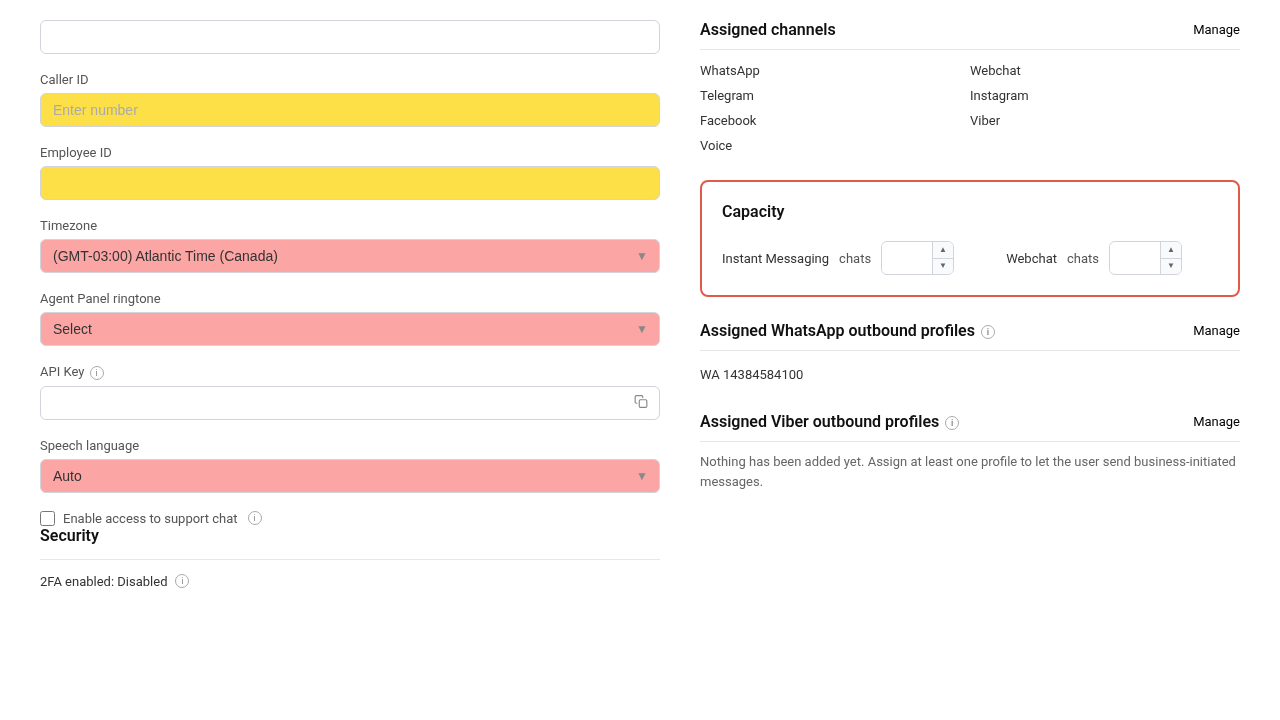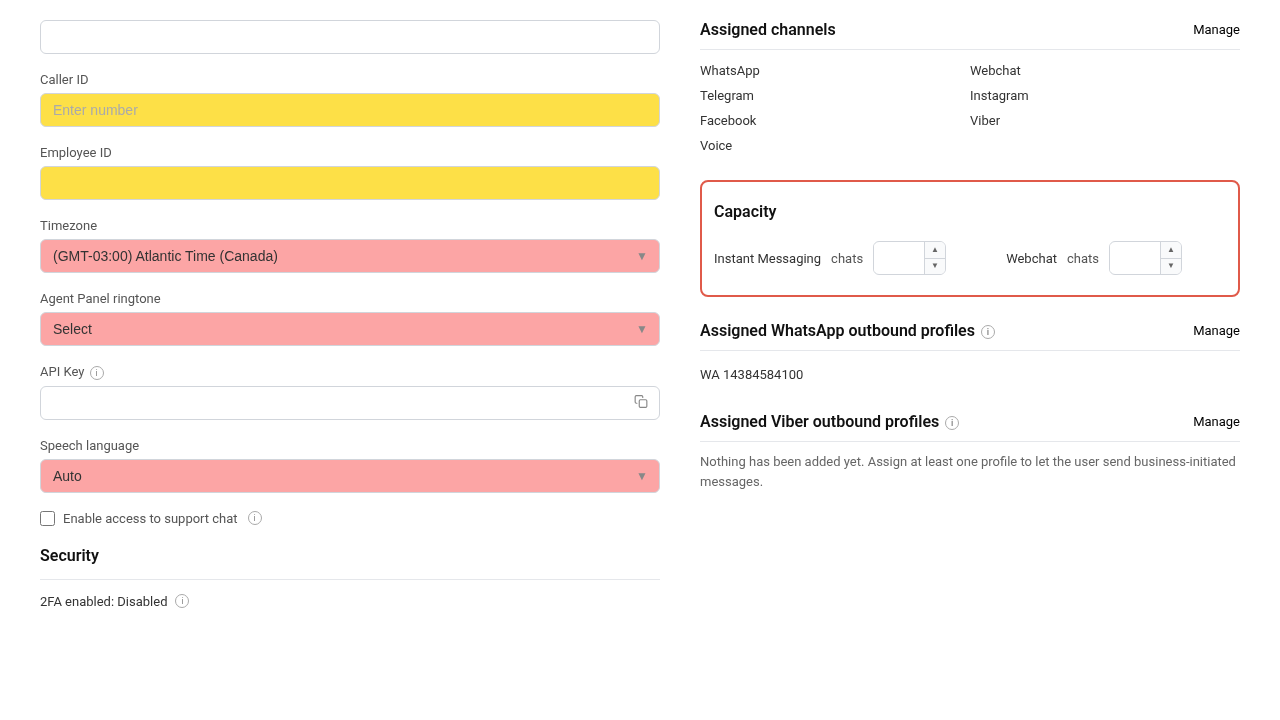--- a/index.html
+++ b/index.html
@@ -98,21 +98,20 @@
       border: none;
       cursor: pointer;
       color: #888;
       font-size: 14px;
       padding: 2px;
     }
     .checkbox-row {
       display: flex;
       align-items: flex-start;
       gap: 8px;
-      margin-bottom: 20px;
     }
     .checkbox-input {
       width: 15px;
       height: 15px;
       border: 1px solid #d1d5db;
       border-radius: 3px;
       cursor: pointer;
       accent-color: #2563eb;
     }
     .checkbox-label {
@@ -193,21 +192,21 @@
     .channel-item {
       font-size: 13px;
       color: #333;
       padding: 3px 0;
     }
 
     
     .capacity-box {
       border: 2px solid #e05a4a;
       border-radius: 8px;
-      padding: 20px 12px;
+      padding: 20px 20px;
       margin-bottom: 24px;
     }
     .capacity-title {
       font-size: 16px;
       font-weight: 600;
       color: #111;
       margin-bottom: 20px;
     }
     .capacity-row {
       display: flex;

